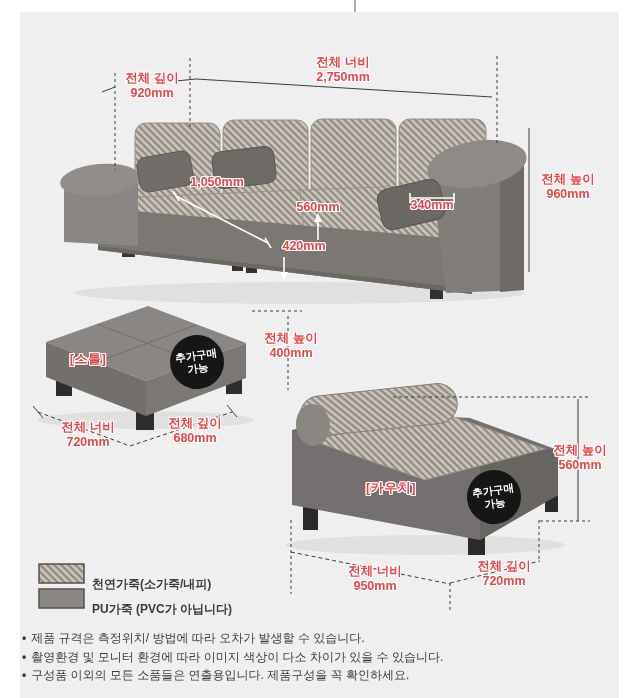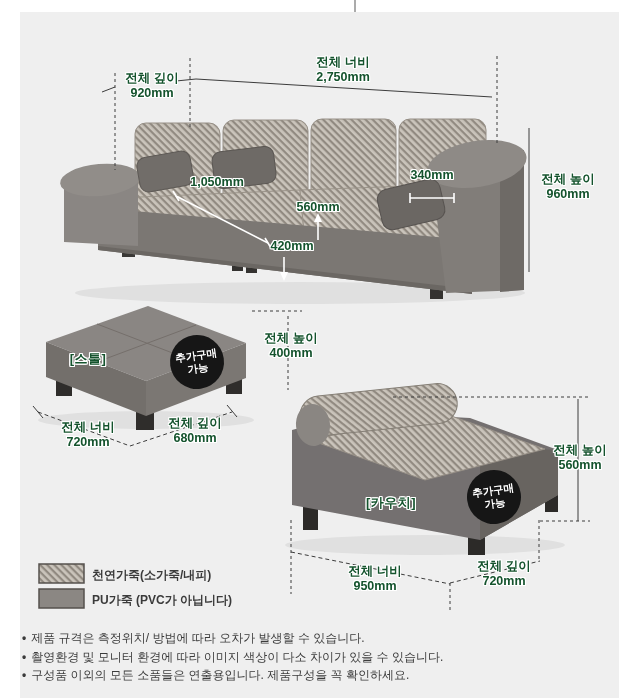--- a/index.html
+++ b/index.html
@@ -15,34 +15,34 @@
     background:#efefef;
   }
   .top-divider{
     position:absolute;left:354px;top:0;width:2px;height:12px;background:#ababab;
   }
   svg.illu{position:absolute;left:0;top:0;}
   .lbl{
     position:absolute;
     transform:translateX(-50%);
     text-align:center;
-    font-size:12.5px;font-weight:bold;color:#14532d;
+    font-size:12.5px;font-weight:bold;color:#ef4444;
     line-height:1.18;white-space:nowrap;
     text-shadow:-1px -1px 0 #fff,1px -1px 0 #fff,-1px 1px 0 #fff,1px 1px 0 #fff,0 1px 0 #fff,0 -1px 0 #fff,1px 0 0 #fff,-1px 0 0 #fff;
   }
   .tag{font-size:13px;letter-spacing:0.5px;}
   .badge{
     position:absolute;width:54px;height:54px;border-radius:50%;
     background:#161616;color:#ffffff;
     display:flex;flex-direction:column;align-items:center;justify-content:center;
     font-size:10.5px;font-weight:bold;line-height:1.25;
     transform:rotate(-8deg);
   }
   .legend-label{
-    position:absolute;font-size:12px;font-weight:600;color:#3a3a3a;white-space:nowrap;
+    position:absolute;font-size:12px;font-weight:600;color:#3a3a3a;white-space:nowrap;margin-top:9px;
   }
   .note{
     position:absolute;left:22px;font-size:12px;color:#3b3b3b;white-space:nowrap;
   }
   .note .bullet{font-weight:bold;margin-right:5px;}
 </style>
 </head>
 <body>
 
 <div class="page">
@@ -169,24 +169,24 @@
   <div class="lbl" style="left:568px;top:172px;">
     <div>전체 높이</div>
       <div>960mm</div>
   </div>
   <div class="lbl" style="left:217px;top:175px;text-align:center;">
     <div>1,050mm</div>
   </div>
   <div class="lbl" style="left:318px;top:200px;">
     <div>560mm</div>
   </div>
-  <div class="lbl" style="left:292px;top:239px;">
+  <div class="lbl" style="left:304px;top:239px;">
     <div>420mm</div>
   </div>
-  <div class="lbl" style="left:432px;top:168px;">
+  <div class="lbl" style="left:432px;top:198px;">
     <div>340mm</div>
   </div>
 
   <div class="lbl tag" style="left:88px;top:351px;">
     <div>[스툴]</div>
   </div>
   <div class="badge" style="left:170px;top:335px;">
     <span>추가구매</span>
       <span>가능</span>
   </div>
@@ -196,21 +196,21 @@
   </div>
   <div class="lbl" style="left:88px;top:420px;">
     <div>전체 너비</div>
       <div>720mm</div>
   </div>
   <div class="lbl" style="left:195px;top:416px;">
     <div>전체 깊이</div>
       <div>680mm</div>
   </div>
 
-  <div class="lbl tag" style="left:391px;top:495px;">
+  <div class="lbl tag" style="left:391px;top:480px;">
     <div>[카우치]</div>
   </div>
   <div class="badge" style="left:467px;top:470px;">
     <span>추가구매</span>
       <span>가능</span>
   </div>
   <div class="lbl" style="left:580px;top:443px;">
     <div>전체 높이</div>
       <div>560mm</div>
   </div>

